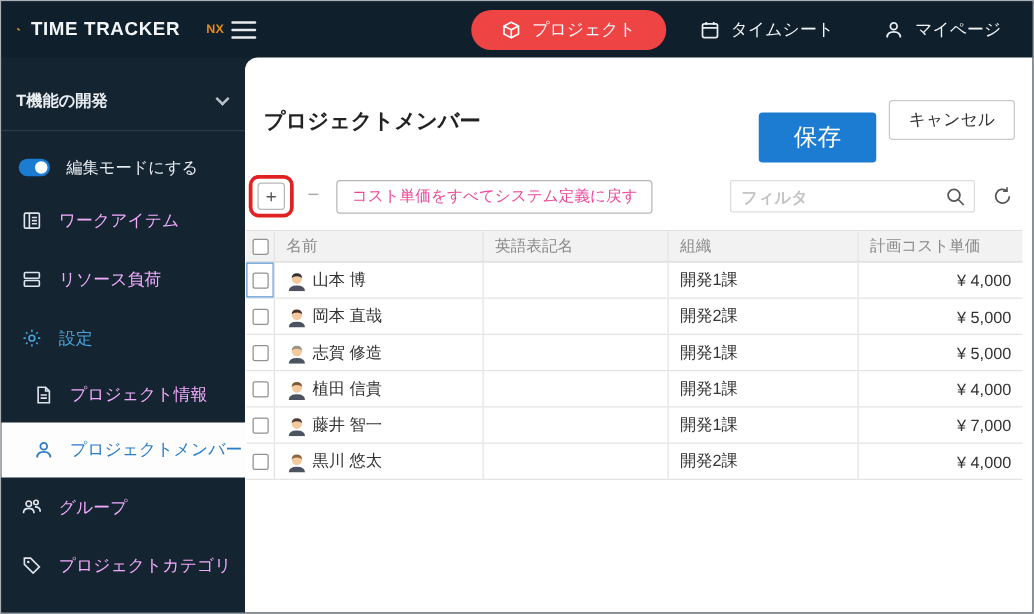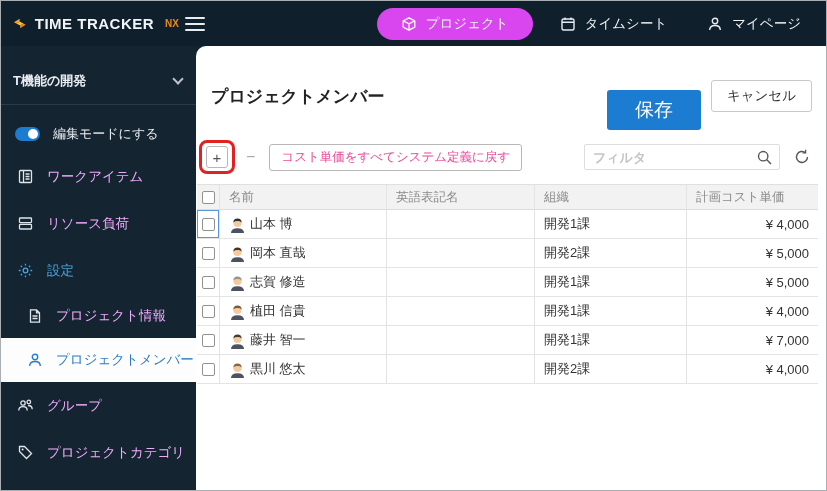--- a/index.html
+++ b/index.html
@@ -6,27 +6,27 @@
   html,body { background:#e9e9e9; }
   body { font-family:"Liberation Sans","DejaVu Sans",sans-serif; }
   .frame { position:relative; width:827px; height:491px; background:#13222f; overflow:hidden;
            border:1px solid #a9aeb3; }
 
   
   .topbar { position:absolute; left:0; top:0; right:0; height:45px; background:#0f1f2b;
             display:flex; align-items:center; color:#f2f5f7; }
   .brand { display:flex; align-items:center; gap:8px; padding-left:12px; width:178px; }
   .brand-name { font-size:15px; font-weight:bold; letter-spacing:.5px; white-space:nowrap; }
-  .brand-nx { font-size:10px; font-weight:bold; color:#e88a1e; margin-left:3px; }
+  .brand-nx { font-size:10px; font-weight:bold; color:#e88a1e; margin-left:13px; }
   .hamburger { width:20px; display:flex; flex-direction:column; gap:4px; cursor:pointer; margin-left:6px; }
   .hamburger span { display:block; height:2px; background:#e8ecef; border-radius:1px; }
   .topnav { margin-left:auto; display:flex; align-items:center; gap:14px; padding-right:12px; }
   .topnav-item { display:flex; align-items:center; gap:9px; font-size:13.5px; padding:7px 13px;
                  border-radius:16px; cursor:pointer; white-space:nowrap; }
-  .topnav-item.active { background:#d946ef; padding:7px 24px; }
+  .topnav-item.active { background:#ef4444; padding:7px 24px; }
   .topnav-item svg { flex:0 0 auto; }
 
   
   .sidebar { position:absolute; left:0; top:45px; bottom:0; width:195px; background:#152431; color:#e8edf1; }
   .proj-row { display:flex; align-items:center; justify-content:space-between; padding:26px 14px 14px 12px; }
   .proj-title { font-size:13px; font-weight:bold; }
   .chev { width:8px; height:8px; border-right:2px solid #b9c2ca; border-bottom:2px solid #b9c2ca;
           transform:rotate(45deg); margin-top:-4px; }
   .side-divider { border-top:1px solid #2c3b48; margin:0 0 6px 0; }
   .toggle-row { display:flex; align-items:center; gap:13px; padding:14px 12px 10px 14px; cursor:pointer; }

